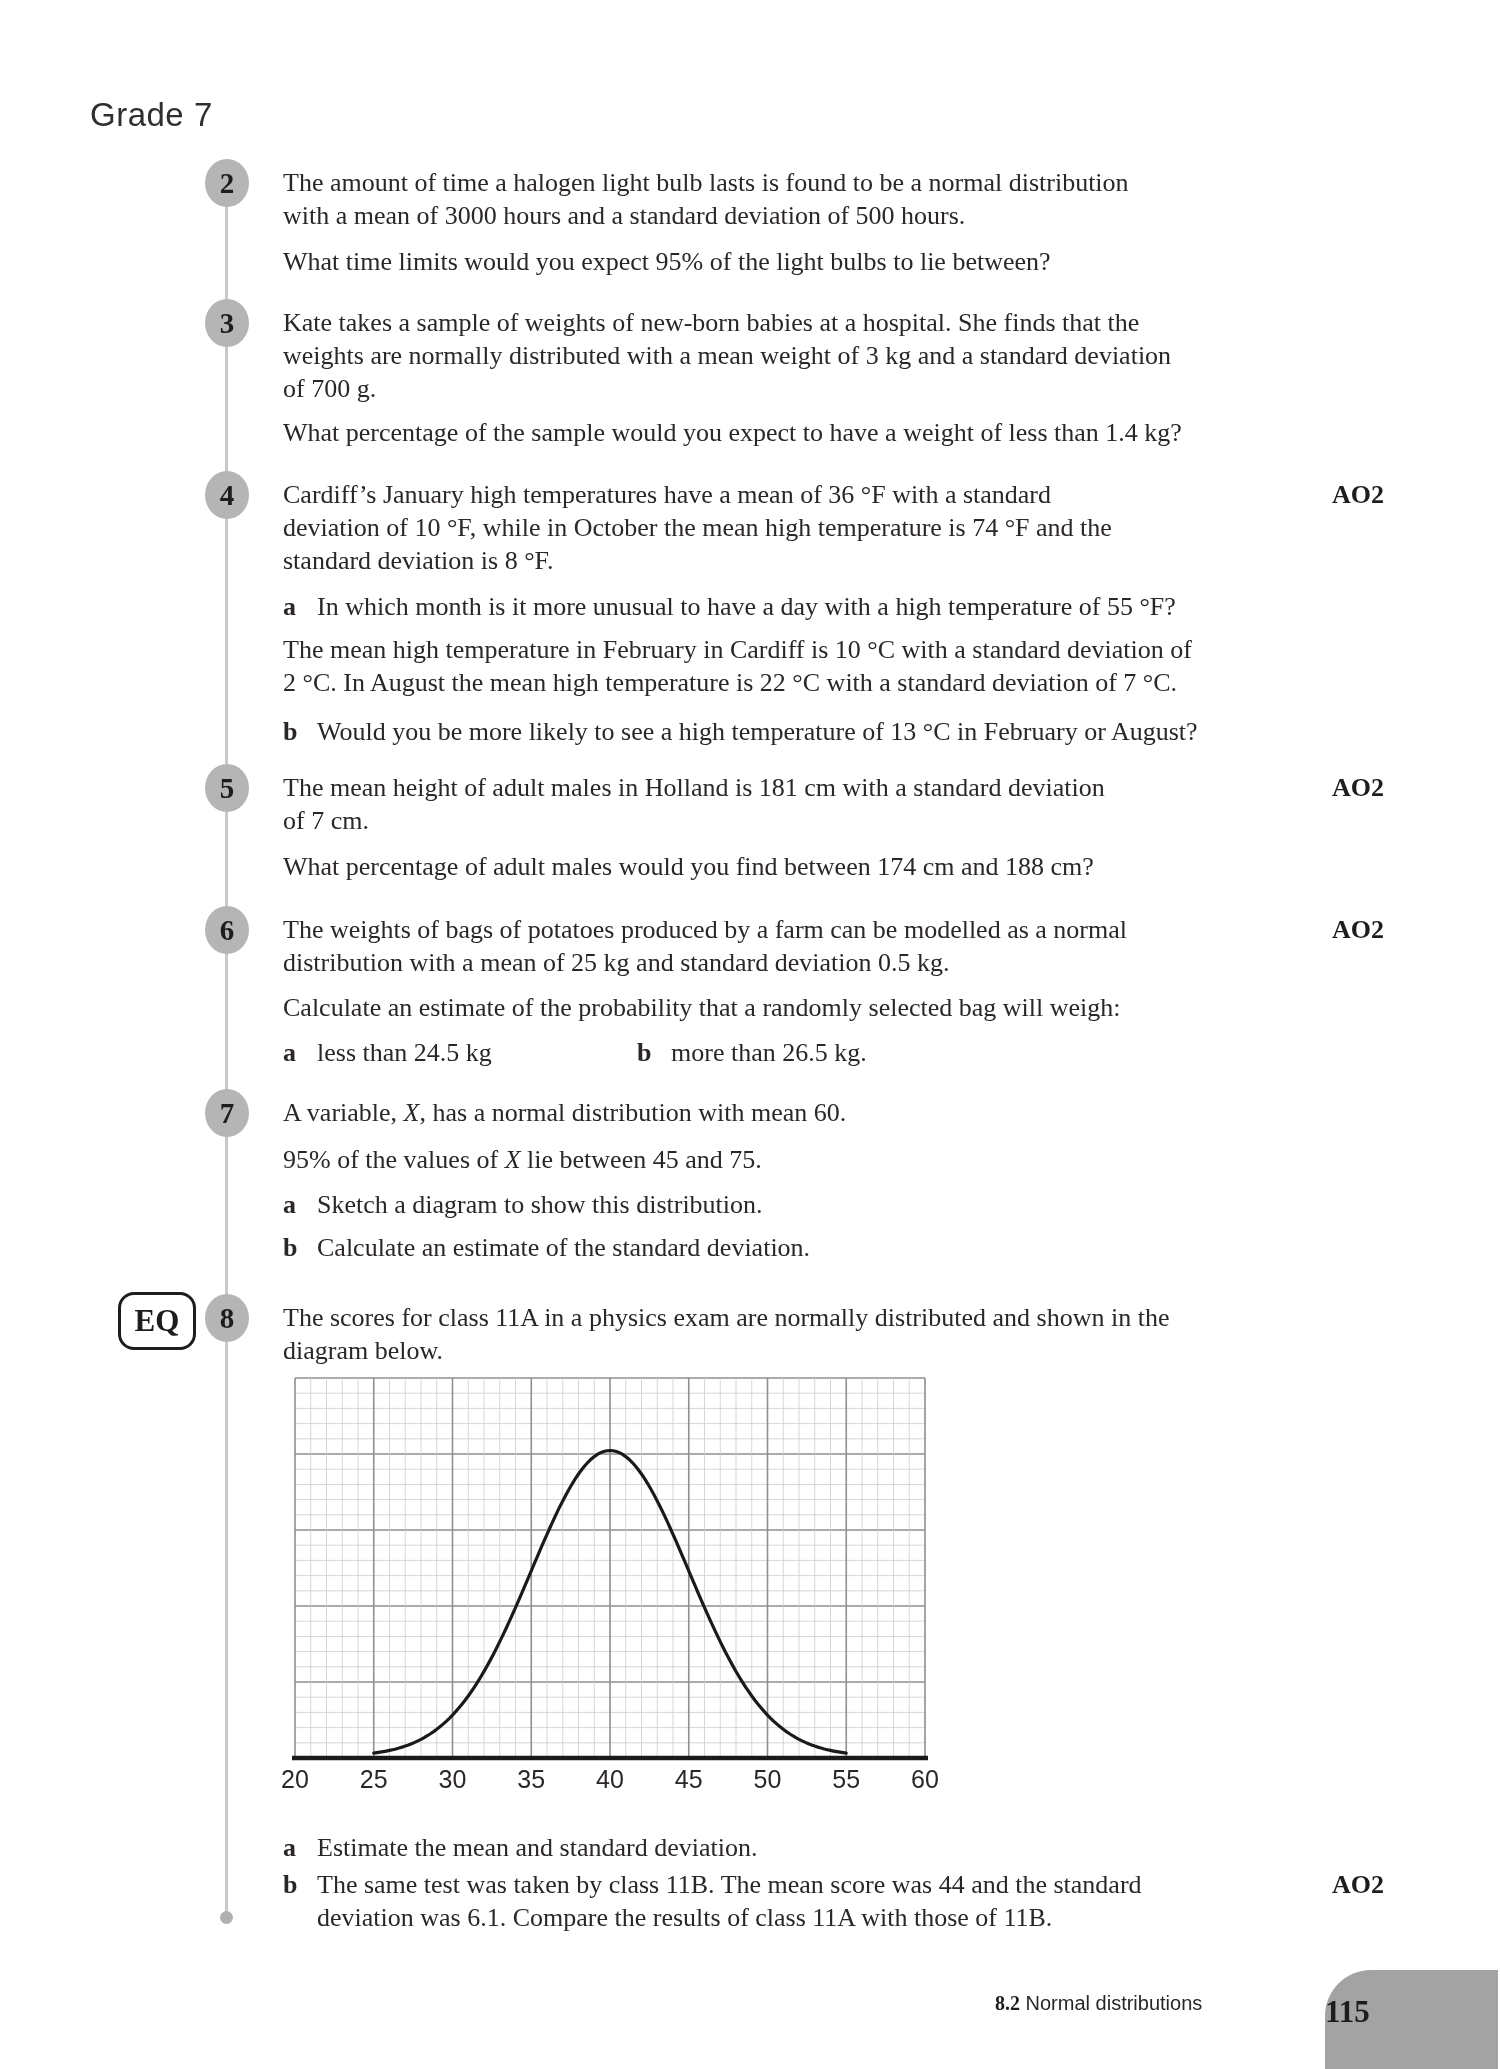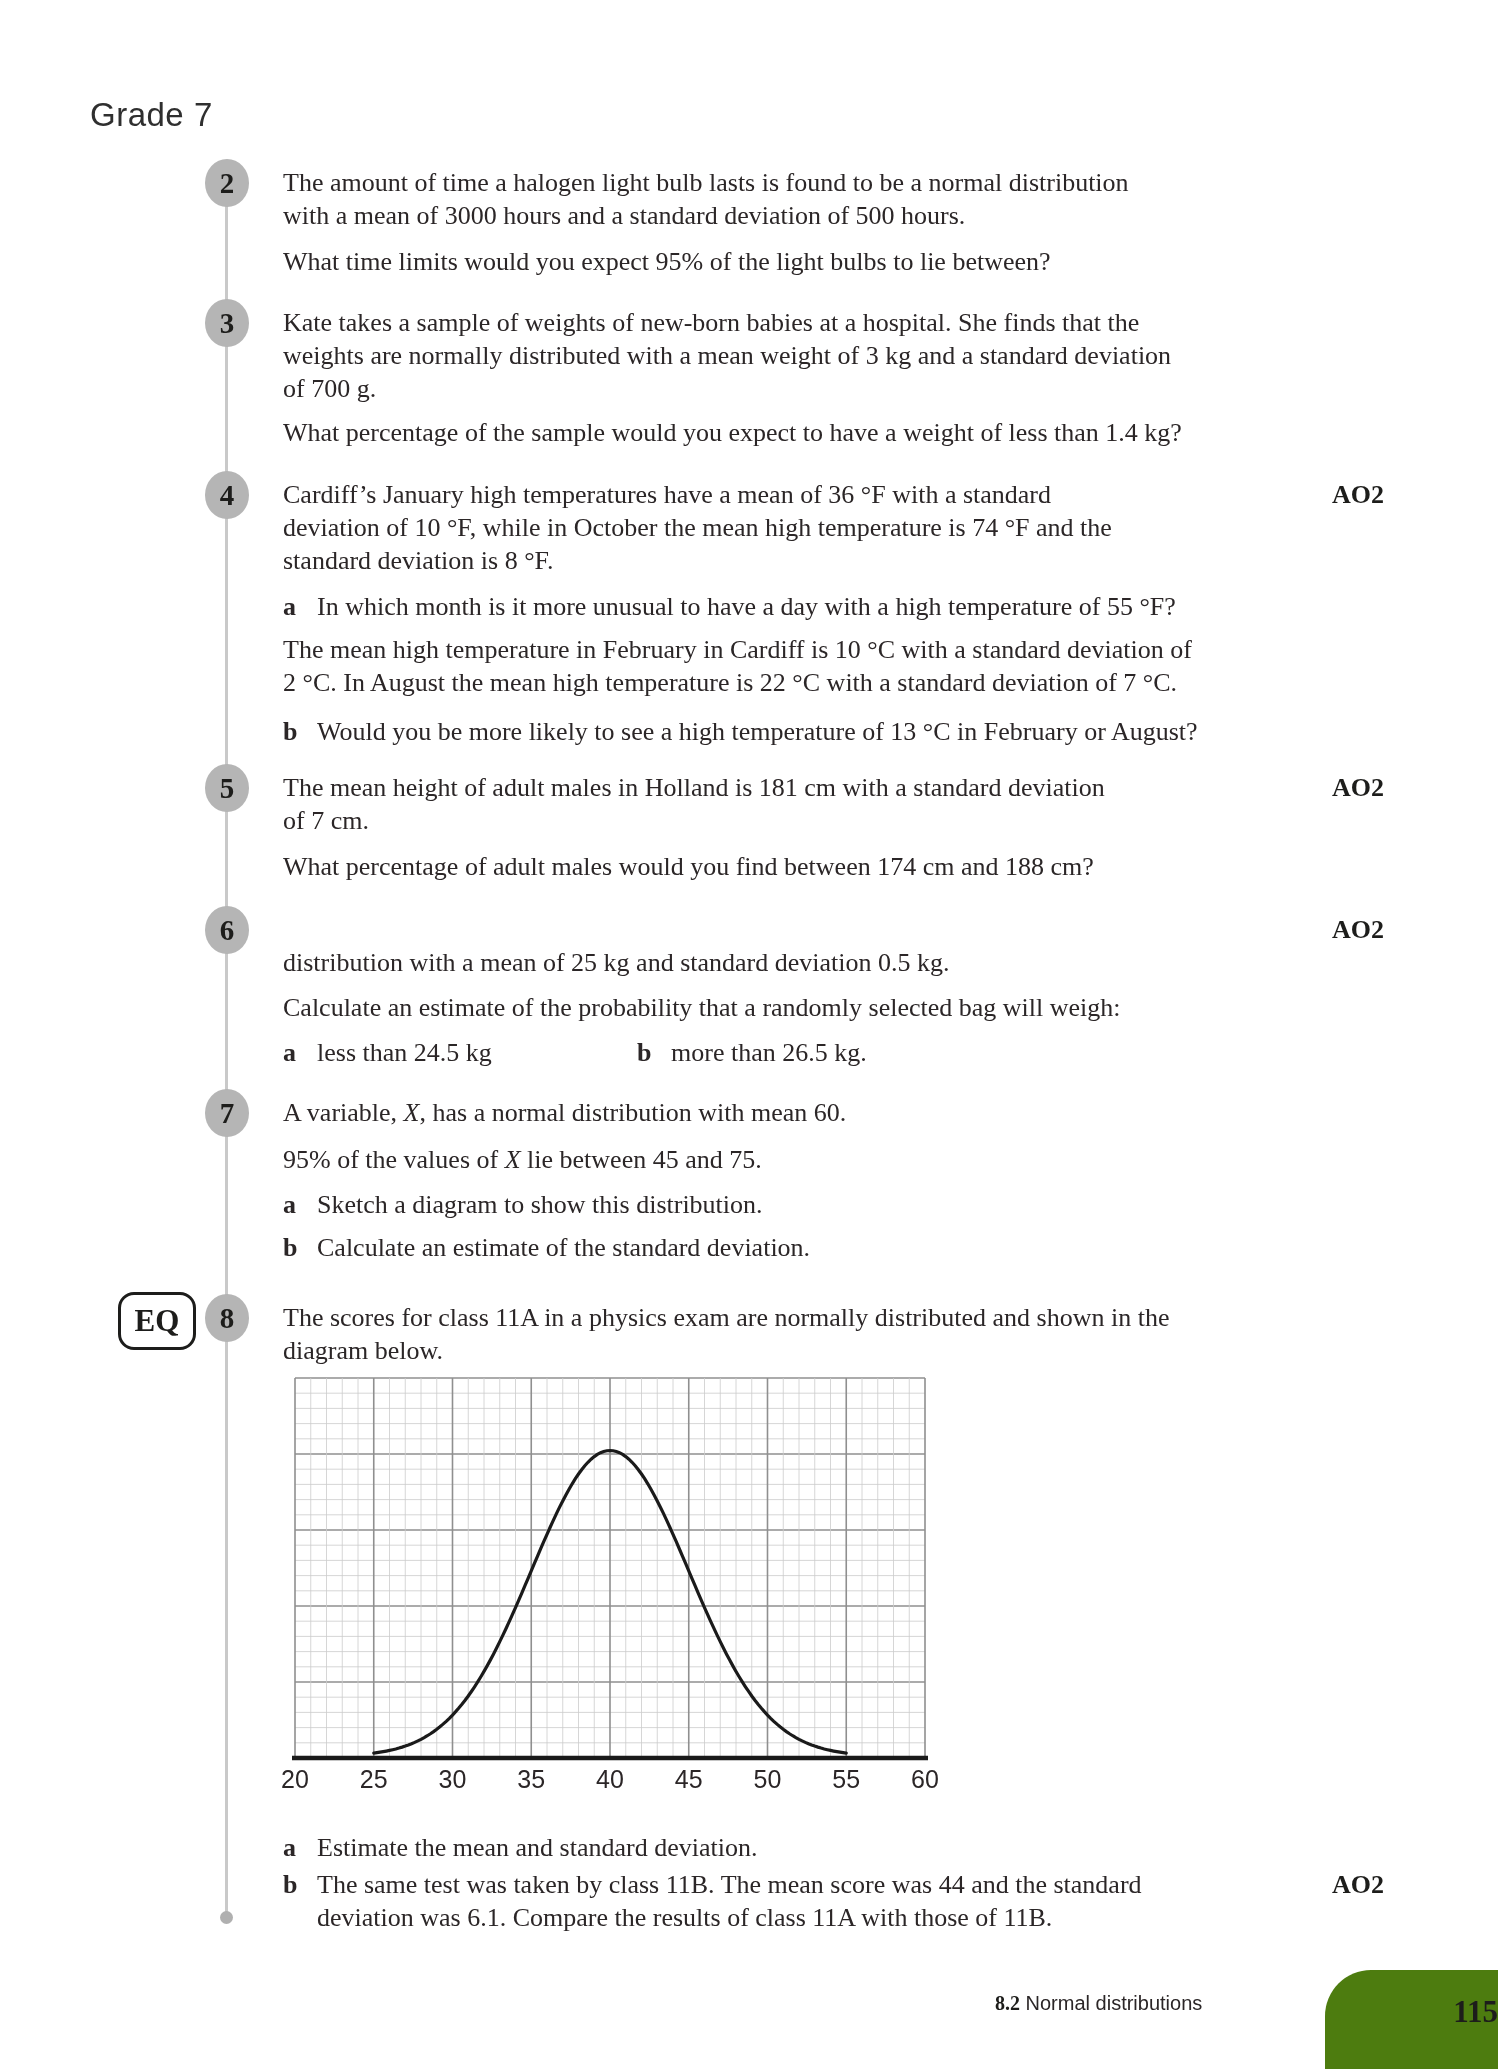--- a/index.html
+++ b/index.html
@@ -104,25 +104,25 @@
     font-family:"Liberation Serif", serif;
     font-weight:bold;
     color:#1d1d1b;
   }
   .page-tab{
     position:absolute;
     left:1325px;
     top:1970px;
     width:173px;
     height:99px;
-    background:#4d7c0f;
+    background:#a3a3a3;
     border-top-left-radius:46px;
     display:flex;
     align-items:flex-start;
-    justify-content:flex-end;
+    justify-content:flex-start;
     padding-top:24px;
     box-sizing:border-box;
     font-family:"Liberation Serif", serif;
     font-weight:bold;
     font-size:31px;
     color:#1d1d1b;
   }
   i{font-style:italic;}
 </style>
 </head>
@@ -166,20 +166,21 @@
     </div>
   <div class="ao2" style="top:773px;">AO2</div>
   <div class="tl" style="top:773px;">The mean height of adult males in Holland is 181 cm with a standard deviation</div>
   <div class="tl" style="top:806px;">of 7 cm.</div>
   <div class="tl" style="top:852px;">What percentage of adult males would you find between 174 cm and 188 cm?</div>
 
   <div class="qcircle" style="top:906px;">
       <span>6</span>
     </div>
   <div class="ao2" style="top:915px;">AO2</div>
+  <div class="tl" style="top:915px;">The weights of bags of potatoes produced by a farm can be modelled as a normal</div>
   <div class="tl" style="top:948px;">distribution with a mean of 25 kg and standard deviation 0.5 kg.</div>
   <div class="tl" style="top:993px;">Calculate an estimate of the probability that a randomly selected bag will weigh:</div>
   <div class="tl" style="top:1038px;"><b class="mk">a</b><span>less than 24.5 kg</span></div>
   <div class="tl" style="top:1038px;left:637px;"><b class="mk">b</b><span>more than 26.5 kg.</span></div>
 
   <div class="qcircle" style="top:1089px;">
       <span>7</span>
     </div>
   <div class="tl" style="top:1098px;"><span>A variable, </span><i>X</i><span>, has a normal distribution with mean 60.</span></div>
   <div class="tl" style="top:1145px;"><span>95% of the values of </span><i>X</i><span> lie between 45 and 75.</span></div>

